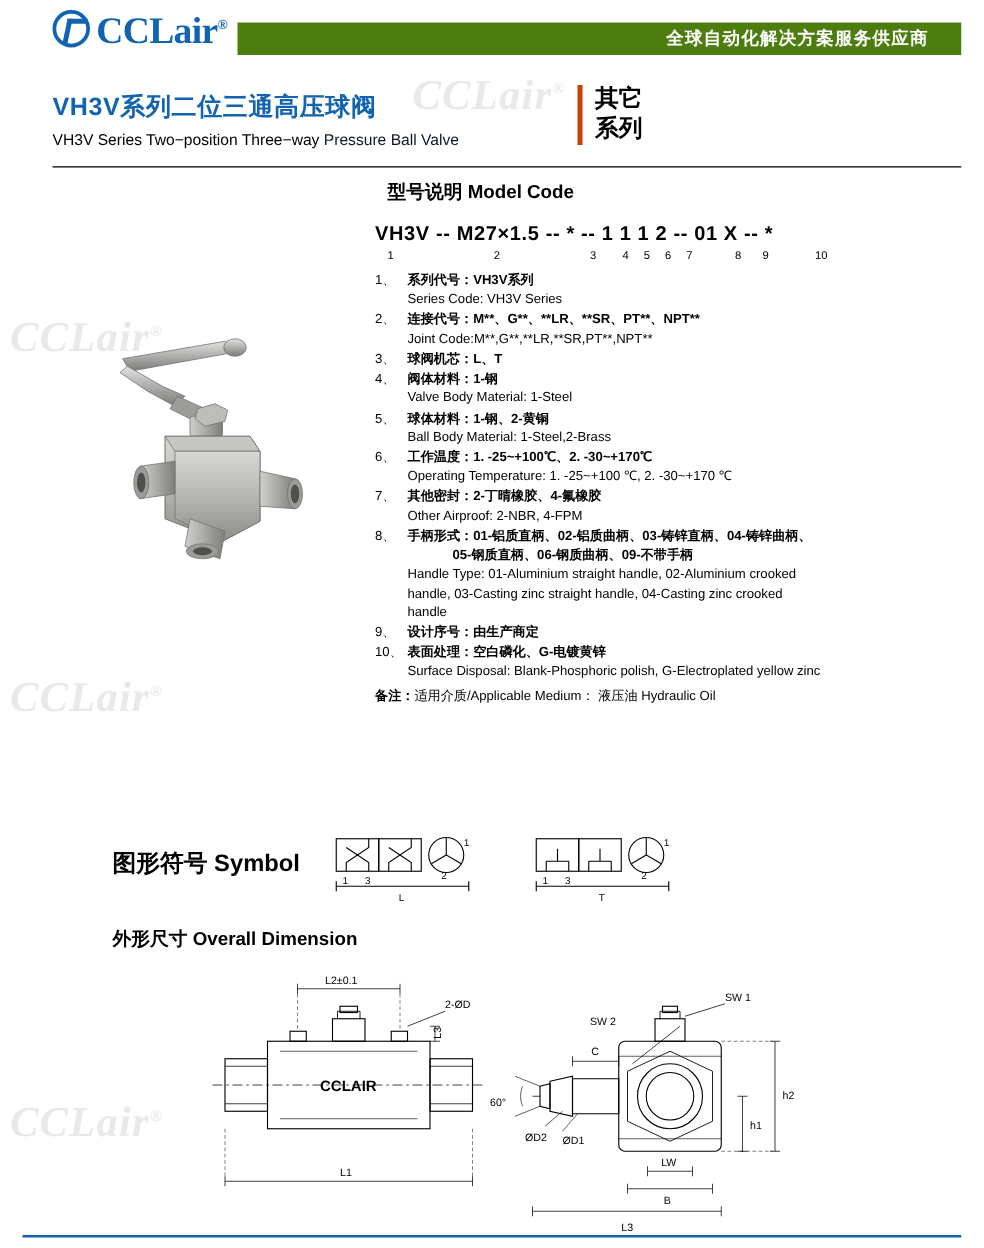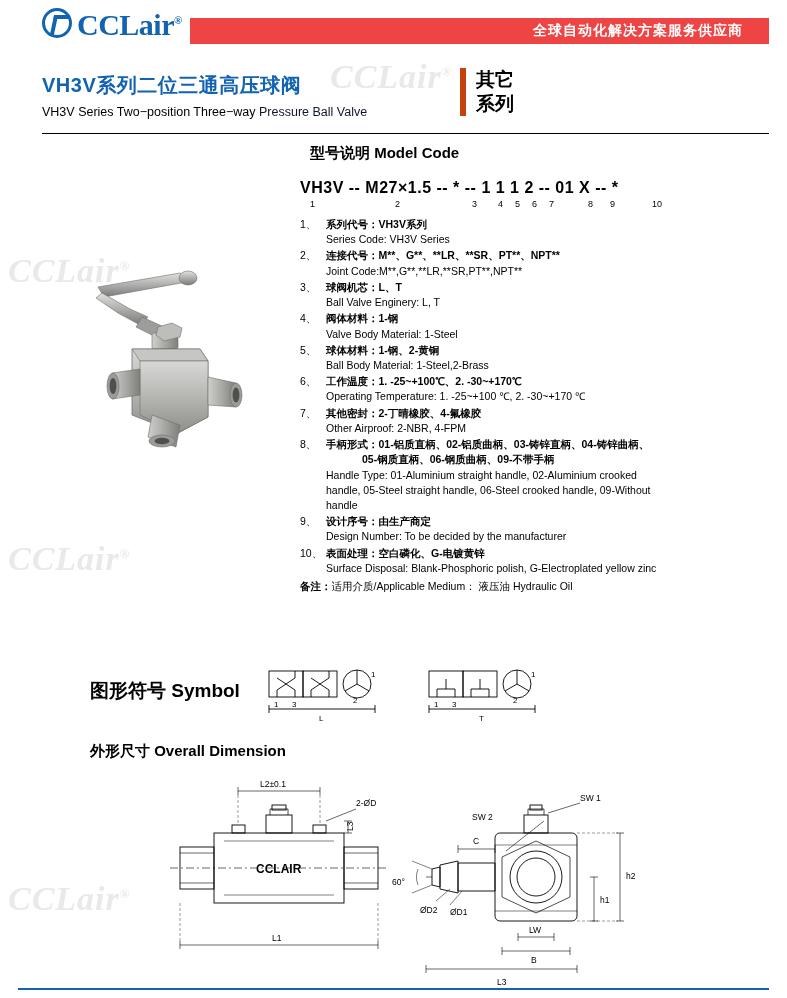--- a/index.html
+++ b/index.html
@@ -65,21 +65,21 @@
     color: #1263b0;
     letter-spacing: -0.5px;
   }
   .logo-reg { font-size: 11px; vertical-align: super; color: #1263b0; font-weight: bold;}
   .header-bar {
     position: absolute;
     left: 190px;
     right: 18px;
     top: 18px;
     height: 26px;
-    background: #ef4444;
+    background: #4d7c0f;
     color: #fff;
     font-size: 14px;
     font-weight: bold;
     display: flex;
     align-items: center;
     justify-content: flex-end;
     padding-right: 26px;
     letter-spacing: 1px;
   }
 
@@ -101,21 +101,21 @@
   .title-en {
     font-size: 12.5px;
     margin-top: 6px;
     color: #000;
   }
   .title-en .blue { color: #0f172a; }
   .series-box {
     position: absolute;
     right: 255px;
     top: -4px;
-    border-left: 6px solid #c2410c;
+    border-left: 4px solid #c2410c;
     padding-left: 10px;
     line-height: 1.25;
   }
   .series-box div {
     font-size: 19px;
     font-family: "Liberation Serif", serif;
     font-weight: bold;
   }
 
   
@@ -264,21 +264,20 @@
         <div class="spec-idx">2、</div>
         <div class="spec-body">
           <div class="spec-cn">连接代号：M**、G**、**LR、**SR、PT**、NPT**</div>
           <div>Joint Code:M**,G**,**LR,**SR,PT**,NPT**</div>
         </div>
       </div>
       <div class="spec-item">
         <div class="spec-idx">3、</div>
         <div class="spec-body">
           <div class="spec-cn">球阀机芯：L、T</div>
-          <div>Ball Valve Enginery: L, T</div>
         </div>
       </div>
       <div class="spec-item">
         <div class="spec-idx">4、</div>
         <div class="spec-body">
           <div class="spec-cn">阀体材料：1-钢</div>
           <div>Valve Body Material: 1-Steel</div>
         </div>
       </div>
       <div class="spec-item">
@@ -301,29 +300,28 @@
           <div class="spec-cn">其他密封：2-丁晴橡胶、4-氟橡胶</div>
           <div>Other Airproof: 2-NBR, 4-FPM</div>
         </div>
       </div>
       <div class="spec-item">
         <div class="spec-idx">8、</div>
         <div class="spec-body">
           <div class="spec-cn">手柄形式：01-铝质直柄、02-铝质曲柄、03-铸锌直柄、04-铸锌曲柄、</div>
           <div class="spec-cn" style="margin-left: 36px;">05-钢质直柄、06-钢质曲柄、09-不带手柄</div>
           <div>Handle Type: 01-Aluminium straight handle, 02-Aluminium crooked</div>
-          <div>handle, 05-Steel straight handle, 06-Steel crooked handle, 09-Without</div>
+          <div>handle, 03-Casting zinc straight handle, 04-Casting zinc crooked</div>
           <div>handle</div>
         </div>
       </div>
       <div class="spec-item">
         <div class="spec-idx">9、</div>
         <div class="spec-body">
           <div class="spec-cn">设计序号：由生产商定</div>
-          <div>Design Number: To be decided by the manufacturer</div>
         </div>
       </div>
       <div class="spec-item">
         <div class="spec-idx">10、</div>
         <div class="spec-body">
           <div class="spec-cn">表面处理：空白磷化、G-电镀黄锌</div>
           <div>Surface Disposal: Blank-Phosphoric polish, G-Electroplated yellow zinc</div>
         </div>
       </div>
     </div>

